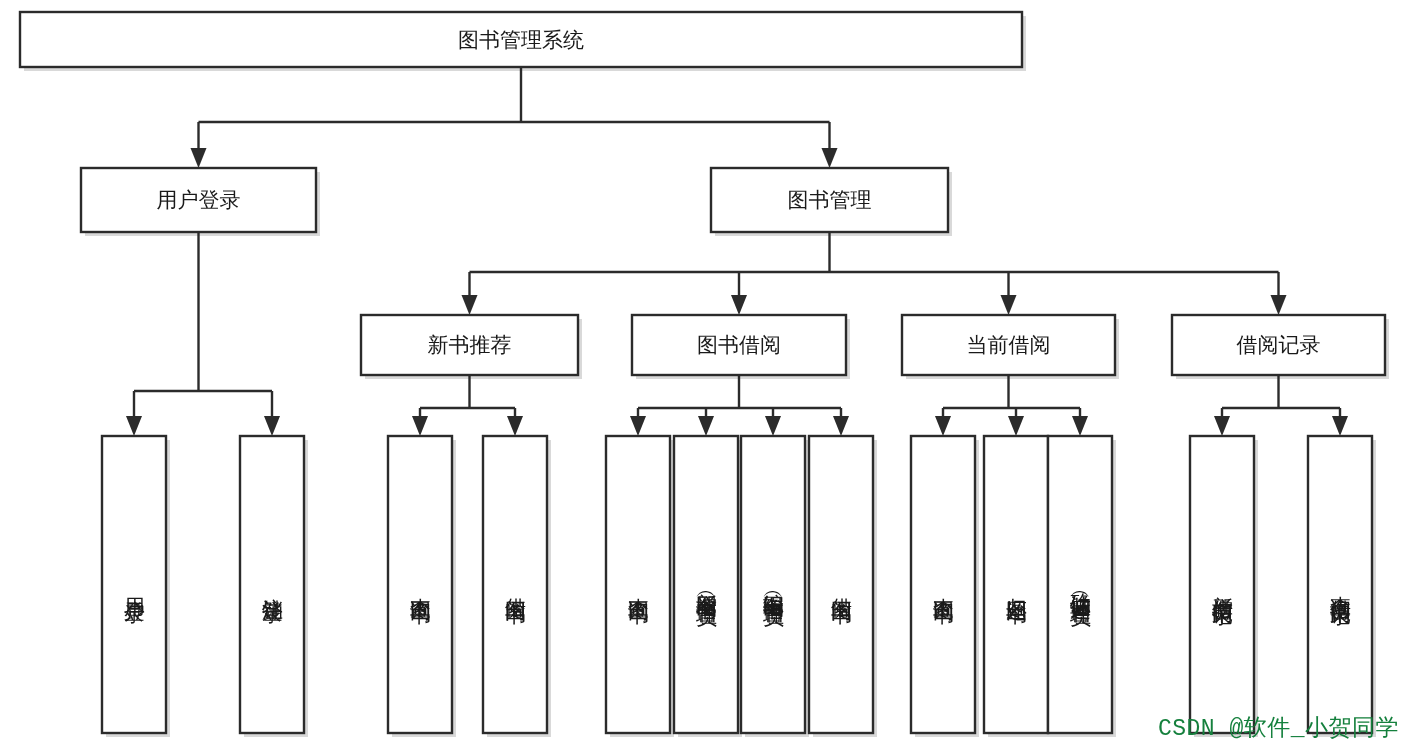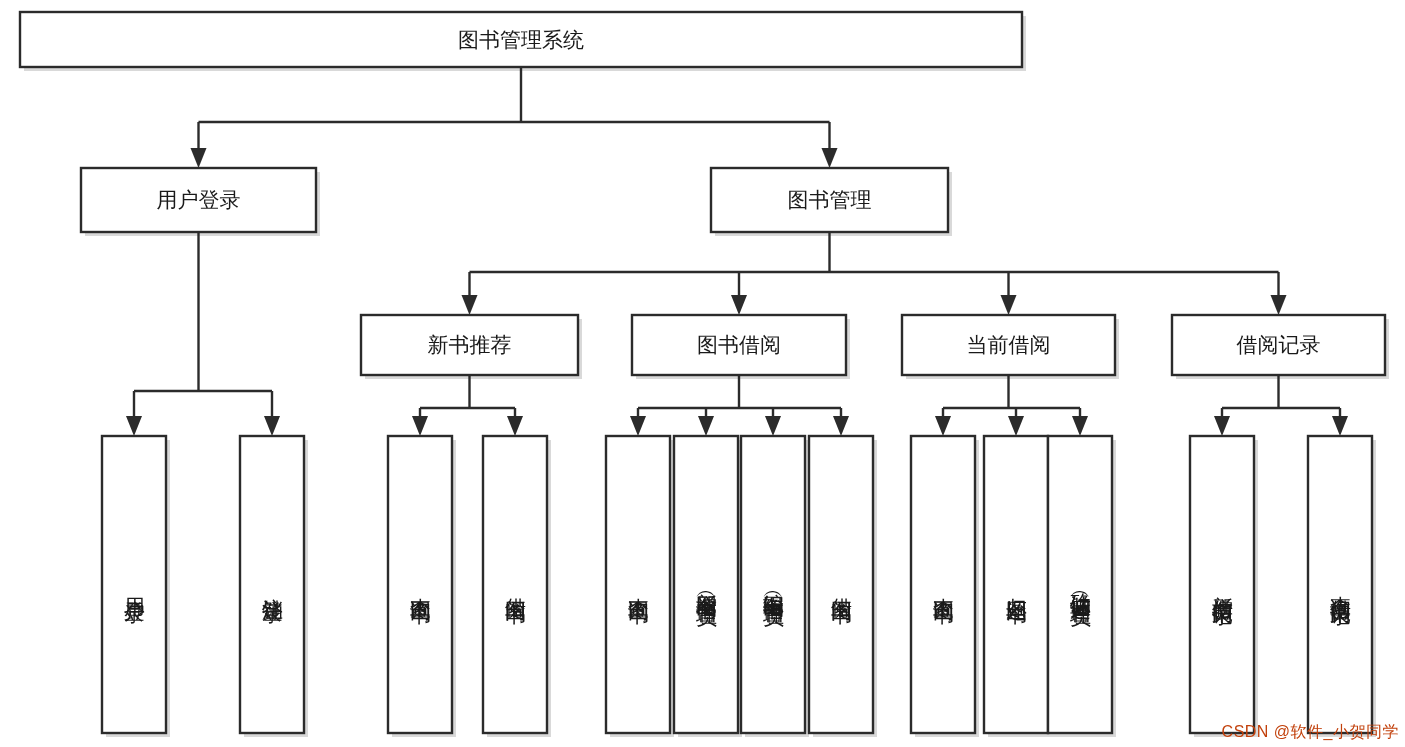--- a/index.html
+++ b/index.html
@@ -71,23 +71,23 @@
   .vlabel-wrap {
     position: absolute;
     display: flex;
     align-items: center;
     justify-content: center;
   }
   #watermark {
     position: absolute;
     right: 6px;
     bottom: 4px;
-    font-family: Liberation Sans, sans-serif;
-    font-size: 16px;
-    color: #c2410c;
+    font-family: Liberation Mono, monospace;
+    font-size: 23px;
+    color: #15803d;
     letter-spacing: 0.5px;
     white-space: nowrap;
   }
 </style>
 </head>
 <body>
 
 <div id="diagram-root">
 
   <svg id="diagram-svg" viewBox="0 0 1405 747">

